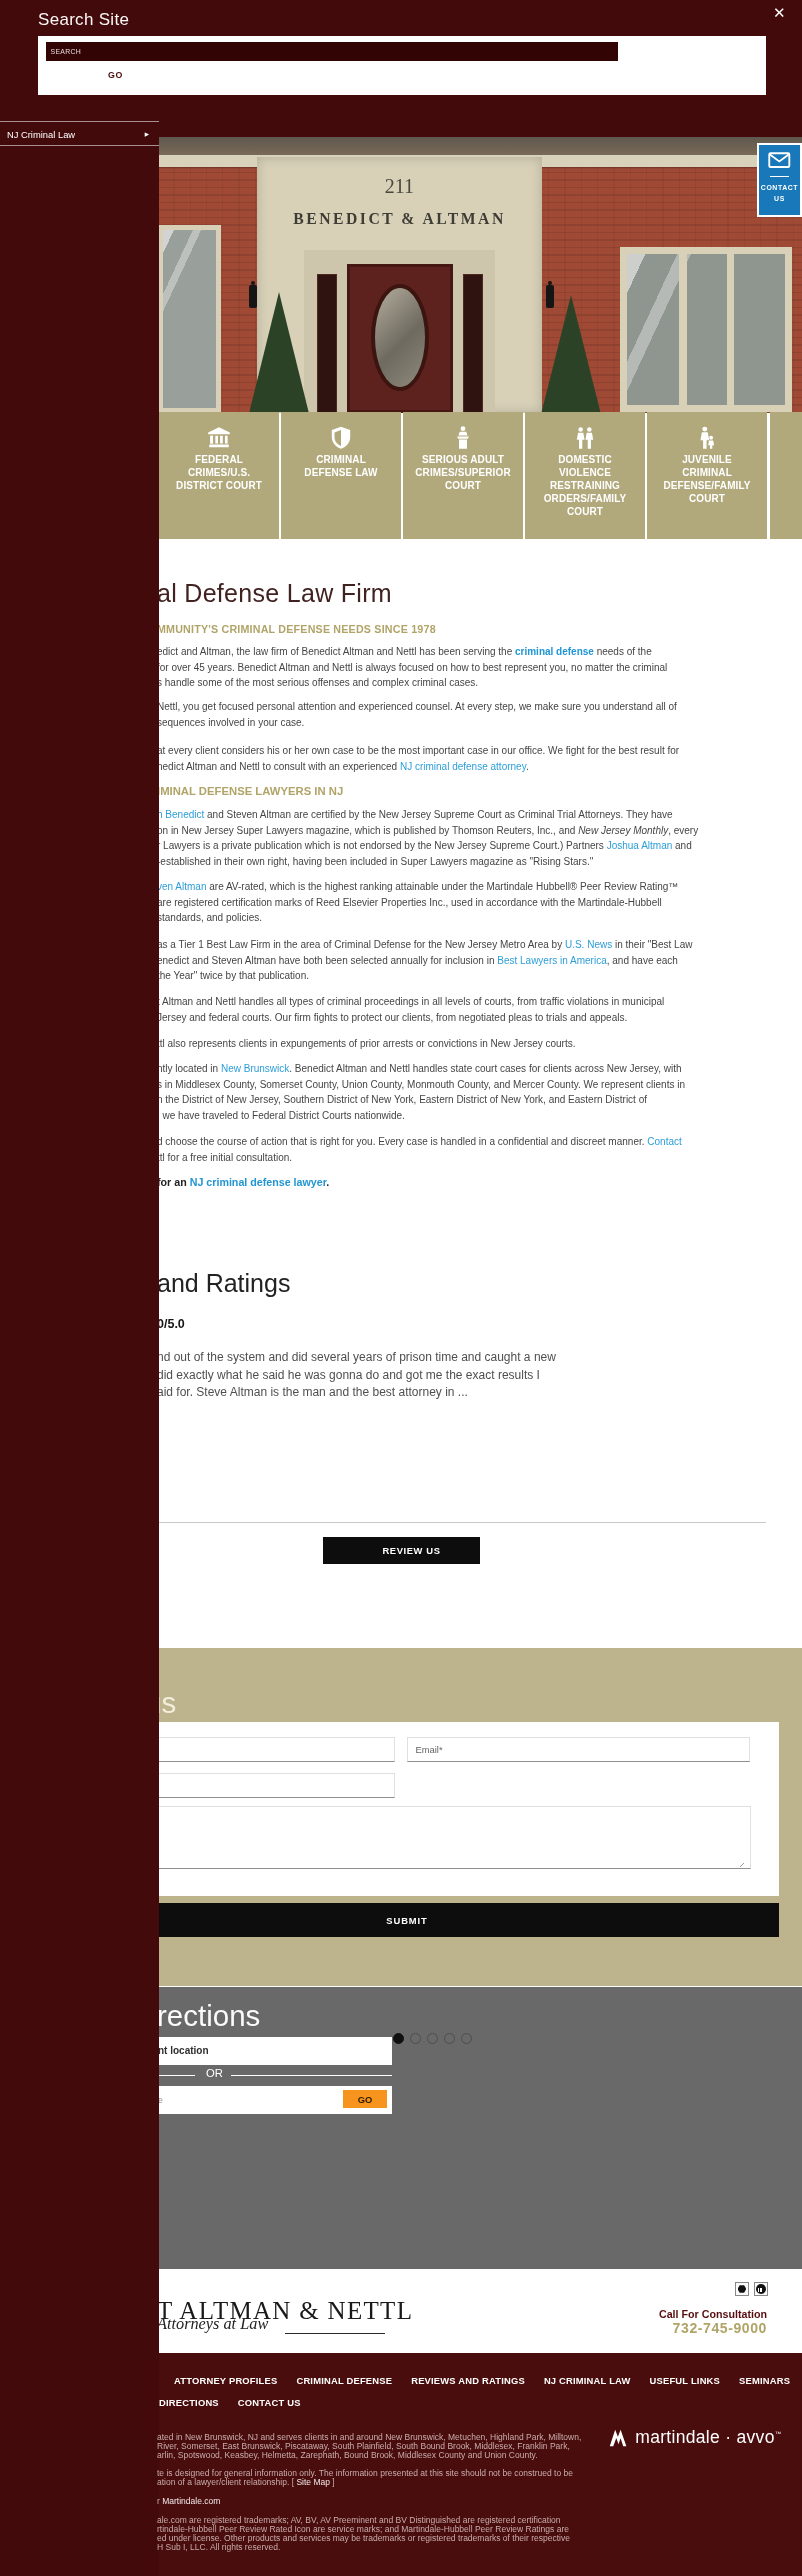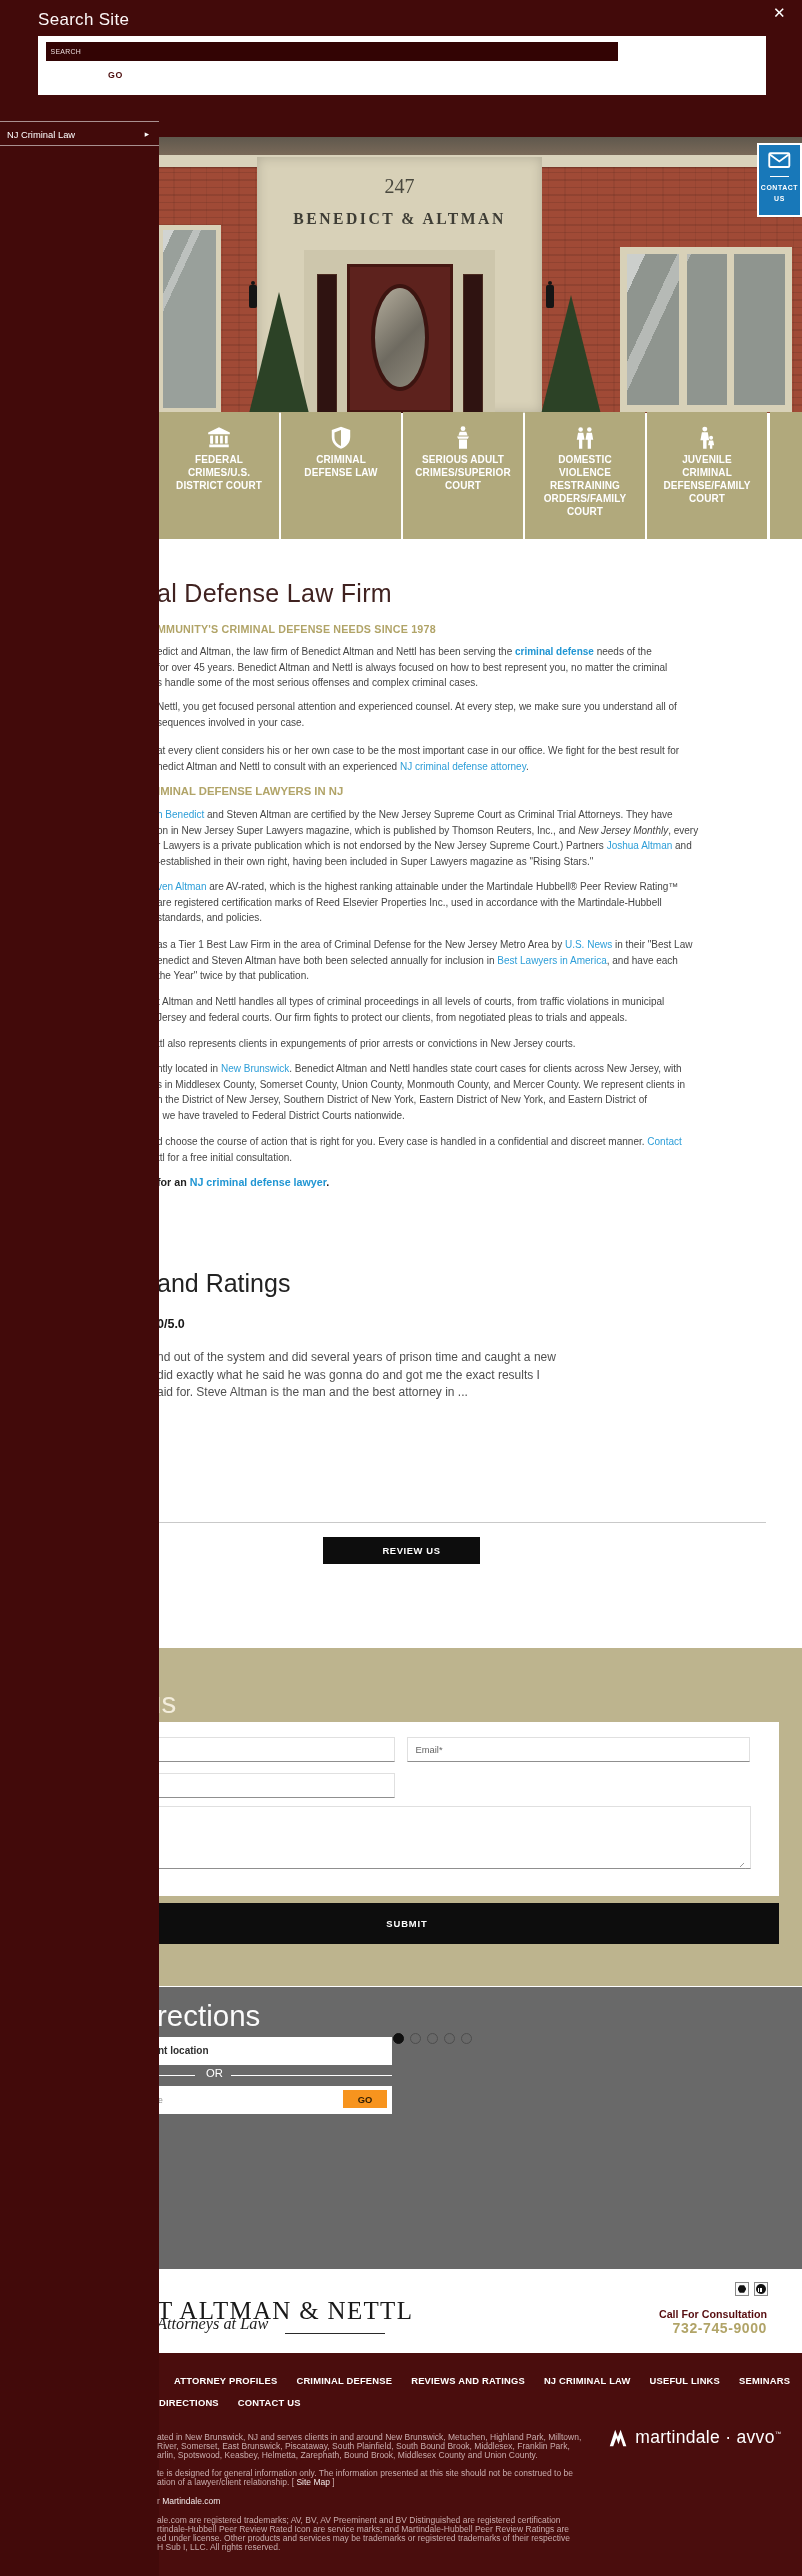--- a/index.html
+++ b/index.html
@@ -91,21 +91,21 @@
   #khaki-band{left:0;top:1648px;width:802px;height:338px;background:var(--khaki-band);z-index:2;}
   #contact-head{left:145px;top:1686px;font-size:29.5px;font-weight:300;color:#f3eddc;z-index:3;}
   #form-card{left:35px;top:1722px;width:744px;height:174px;background:#fff;z-index:3;}
   .fld{position:absolute;background:#fff;border:0.6px solid #e0e0e0;border-bottom:0.6px solid #8f8f8f;font-size:9.4px;color:#333;padding:0 7.5px;font-family:"Liberation Sans",sans-serif;}
   .fld::placeholder{color:#666;}
   #fld-1{left:12.5px;top:15px;width:347px;height:25px;}
   #fld-2{left:372px;top:15px;width:343px;height:25px;}
   #fld-3{left:12.5px;top:51px;width:347px;height:25px;}
   #fld-msg{left:12.5px;top:84px;width:703px;height:63px;resize:none;padding-top:5px;}
   #rz{position:absolute;right:40px;bottom:89px;width:6.3px;height:6.3px;background:repeating-linear-gradient(135deg,#999 0 0.6px,transparent 0.6px 2.5px);z-index:4;}
-  #submit-btn{left:35px;top:1903px;width:744px;height:41px;background:var(--button-black);color:#fff;font-size:9.4px;font-weight:700;letter-spacing:0.9px;display:flex;align-items:center;justify-content:center;z-index:3;cursor:pointer;}
+  #submit-btn{left:35px;top:1903px;width:744px;height:34px;background:var(--button-black);color:#fff;font-size:9.4px;font-weight:700;letter-spacing:0.9px;display:flex;align-items:center;justify-content:center;z-index:3;cursor:pointer;}
 
   
   #gray-sec{left:0;top:1987px;width:802px;height:282px;background:var(--gray-section);z-index:2;}
   #dir-head{left:157px;top:1999px;font-size:29.5px;font-weight:300;color:#fbfbfb;z-index:3;}
   #dots{left:393px;top:2033px;display:flex;gap:5.6px;z-index:3;}
   .dot{width:11.3px;height:11.3px;border-radius:50%;border:1.3px solid #4d4d4d;cursor:pointer;}
   .dot.on{background:#101010;border-color:#101010;}
   #loc-box{left:35px;top:2037px;width:357px;height:27.6px;background:#fff;z-index:3;cursor:pointer;}
   #loc-box .loc-txt{position:absolute;left:123px;top:0;line-height:27.6px;font-size:10px;font-weight:700;color:#2e2e2e;}
   .orl{position:absolute;height:1.3px;background:#fff;z-index:3;}
@@ -147,21 +147,21 @@
 
   <div class="abs" id="photo">
     <div class="roof"></div>
     <div class="cornice"></div>
     <div class="window" id="win-l"></div>
     <div class="window" id="win-r">
       <div class="mull" style="left:33%"></div>
       <div class="mull" style="left:63%"></div>
     </div>
     <div id="pavilion">
-      <div class="p-num">247</div>
+      <div class="p-num">211</div>
       <div class="p-sign">BENEDICT &amp; ALTMAN</div>
       <div id="door-area">
         <div class="sidelite sl-l"></div>
         <div class="sidelite sl-r"></div>
         <div id="door">
             <div class="oval"></div>
           </div>
       </div>
     </div>
     <div class="lamp" id="lamp-1"></div>

